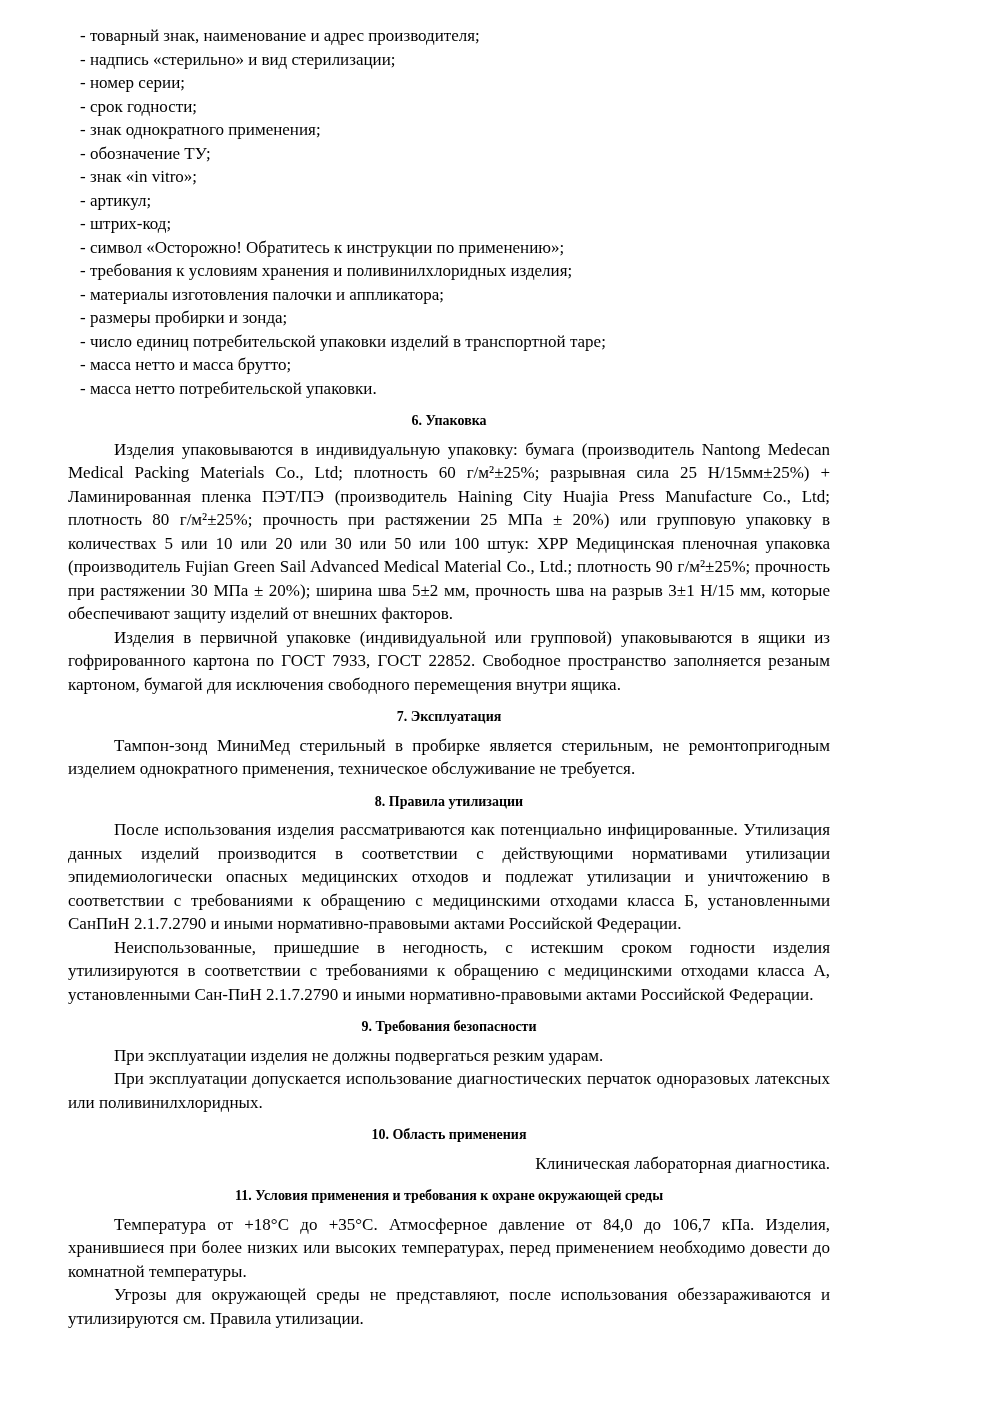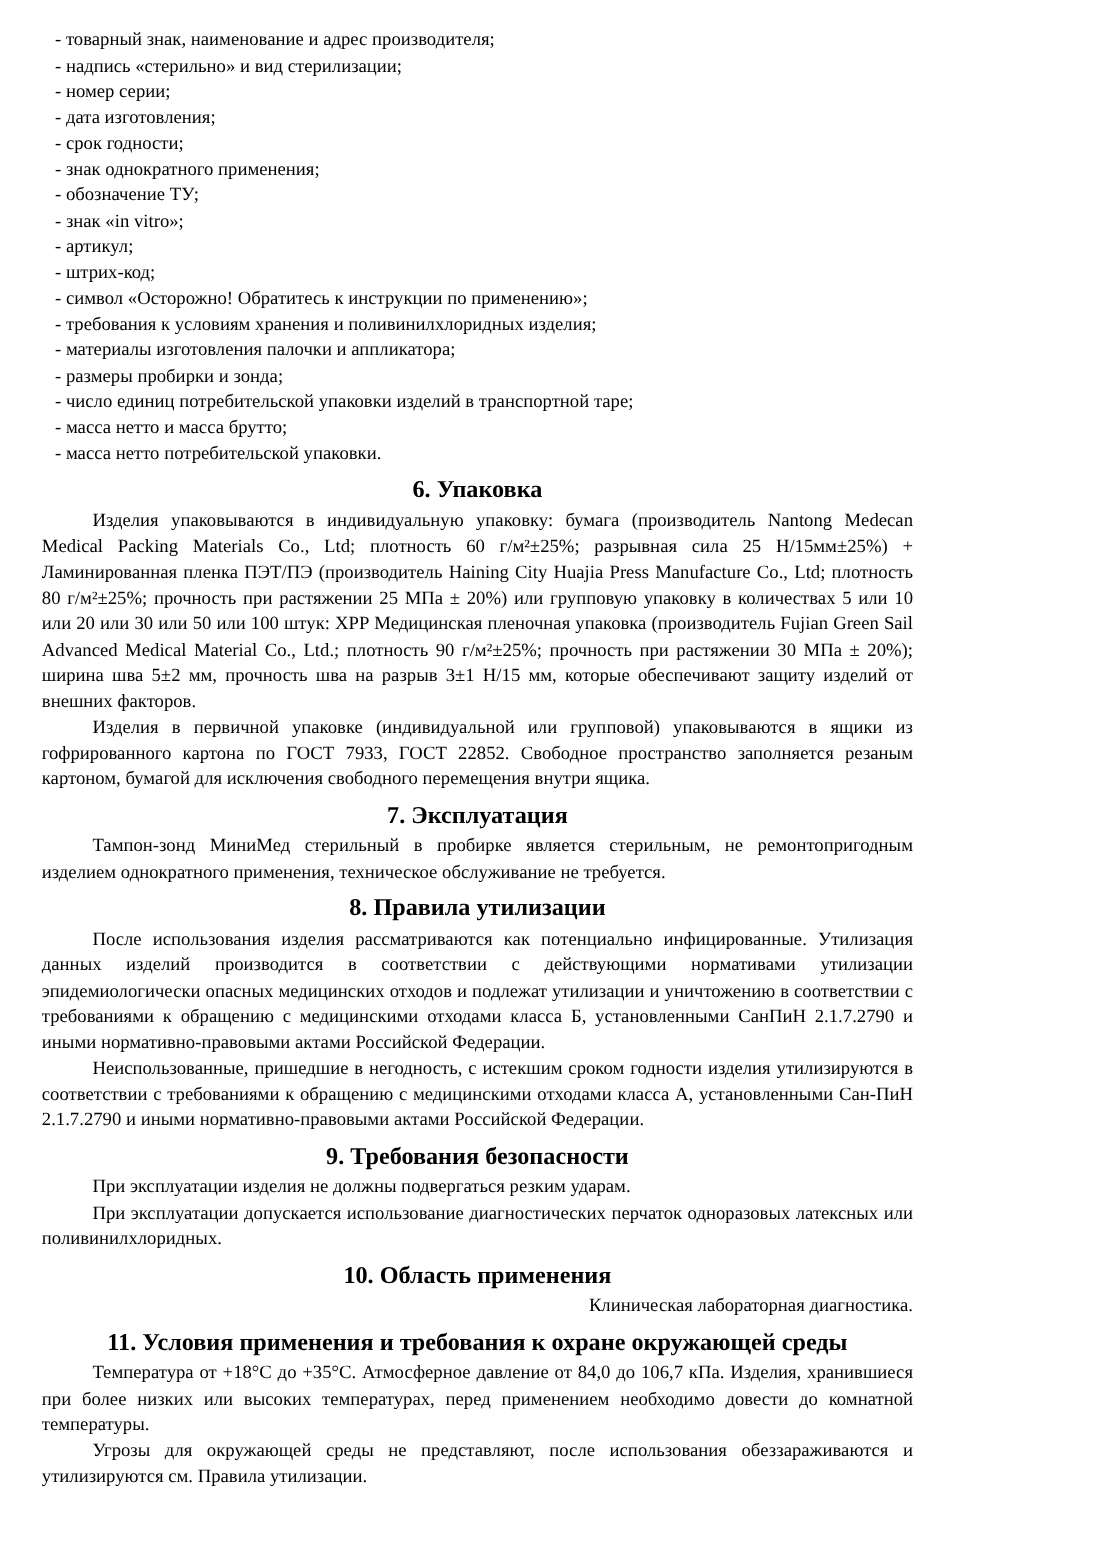--- a/index.html
+++ b/index.html
@@ -4,38 +4,38 @@
 <style>
   html, body {
     margin: 0;
     padding: 0;
     background: #ffffff;
   }
   .page {
     width: 882px;
     min-height: 1414px;
     box-sizing: border-box;
-    padding: 24px 52px 30px 38px;
+    padding: 24px 52px 30px 68px;
     background: #ffffff;
     color: #000000;
     font-family: "Liberation Serif", "DejaVu Serif", serif;
     font-size: 17px;
     line-height: 23.5px;
   }
   ul.bullets {
     list-style: none;
     margin: 0 0 4px 0;
     padding: 0 0 0 12px;
   }
   ul.bullets li {
     margin: 0;
     padding: 0;
   }
   h2.section-title {
-    font-size: 22px;
+    font-size: 14px;
     font-weight: bold;
     text-align: center;
     margin: 9px 0 5px 0;
     line-height: 23.5px;
   }
   p.para {
     margin: 0;
     text-align: justify;
     text-indent: 46px;
   }
@@ -46,21 +46,20 @@
 </style>
 </head>
 <body>
 
 <div class="page">
 
   <ul class="bullets">
     <li>- товарный знак, наименование и адрес производителя;</li>
     <li>- надпись «стерильно» и вид стерилизации;</li>
     <li>- номер серии;</li>
-    <li>- дата изготовления;</li>
     <li>- срок годности;</li>
     <li>- знак однократного применения;</li>
     <li>- обозначение ТУ;</li>
     <li>- знак «in vitro»;</li>
     <li>- артикул;</li>
     <li>- штрих-код;</li>
     <li>- символ «Осторожно! Обратитесь к инструкции по применению»;</li>
     <li>- требования к условиям хранения и поливинилхлоридных изделия;</li>
     <li>- материалы изготовления палочки и аппликатора;</li>
     <li>- размеры пробирки и зонда;</li>

